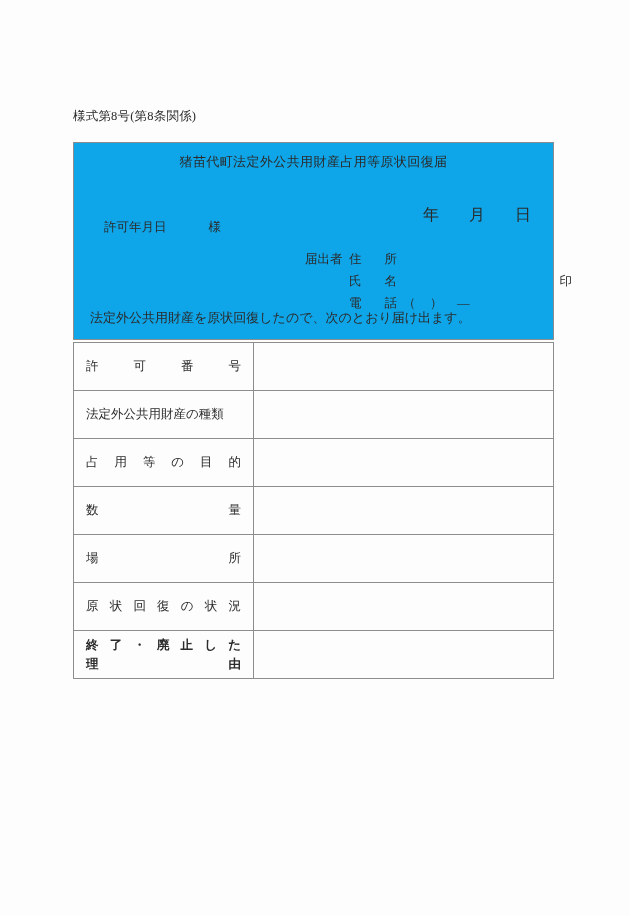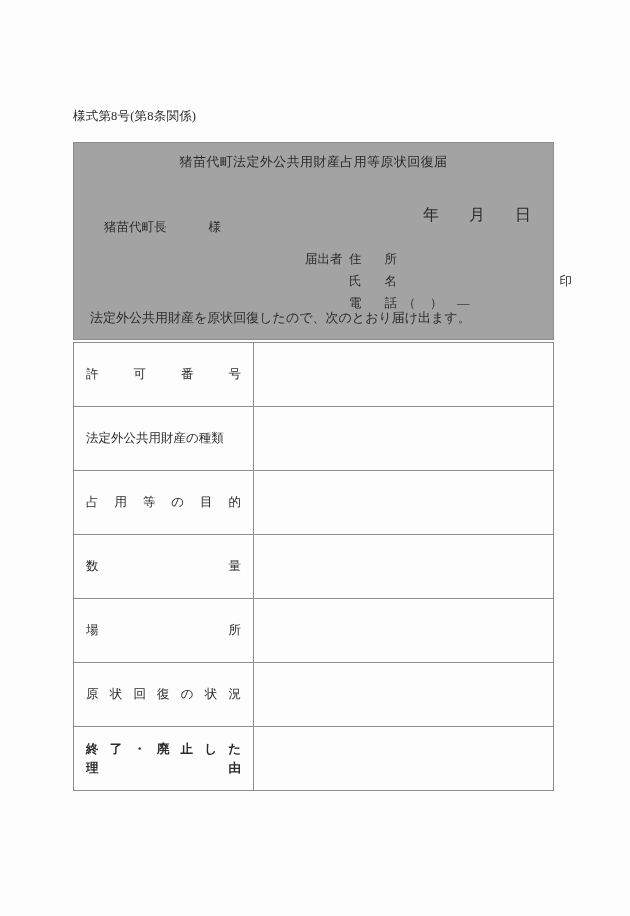--- a/index.html
+++ b/index.html
@@ -34,21 +34,21 @@
 
   
   .upper-box {
     position: absolute;
     left: 73px;
     top: 110px;
     width: 481px;
     height: 198px;
     border: 1px solid #8d8d8d;
     box-sizing: border-box;
-    background: #a3a3a3;
+    background: #0ea5e9;
   }
   .doc-title {
     position: absolute;
     left: 0;
     right: 0;
     top: 10px;
     text-align: center;
     font-size: 13px;
     letter-spacing: 0.4px;
     white-space: nowrap;
@@ -126,21 +126,21 @@
     background: #fdfdfd;
   }
   .form-table td {
     border: 1px solid #8d8d8d;
     padding: 0;
     vertical-align: middle;
   }
   .form-table td.label-cell {
     width: 155px;
     height: 47px;
-    padding: 8px 12px;
+    padding: 0 12px;
   }
   .form-table td.value-cell {
     height: 47px;
   }
   .label-text {
     font-size: 12.5px;
     text-align: justify;
     text-align-last: justify;
     display: block;
     line-height: 1.5;
@@ -158,21 +158,21 @@
 <div class="page">
 
   <div class="form-no">様式第8号(第8条関係)</div>
 
   <div class="upper-box">
 
     <div class="doc-title">猪苗代町法定外公共用財産占用等原状回復届</div>
 
     <div class="date-line"><span>年</span><span class="sp"></span><span>月</span><span class="sp"></span><span>日</span></div>
 
-    <div class="addressee"><span>猪苗代町長</span><span class="gap"></span><span>様</span></div>
+    <div class="addressee"><span>許可年月日</span><span class="gap"></span><span>様</span></div>
 
     <div class="submitter">
       <span class="submitter-row"><span class="lead-label">届出者</span><span class="field-name">住　所</span></span>
       <span class="submitter-row"><span class="lead-label blank">　</span><span class="field-name">氏　名</span><span class="seal">印</span></span>
       <span class="submitter-row"><span class="lead-label blank">　</span><span class="field-name">電　話</span><span class="tel-value">（　）　—</span></span>
     </div>
 
     <div class="statement">法定外公共用財産を原状回復したので、次のとおり届け出ます。</div>
 
   </div>

